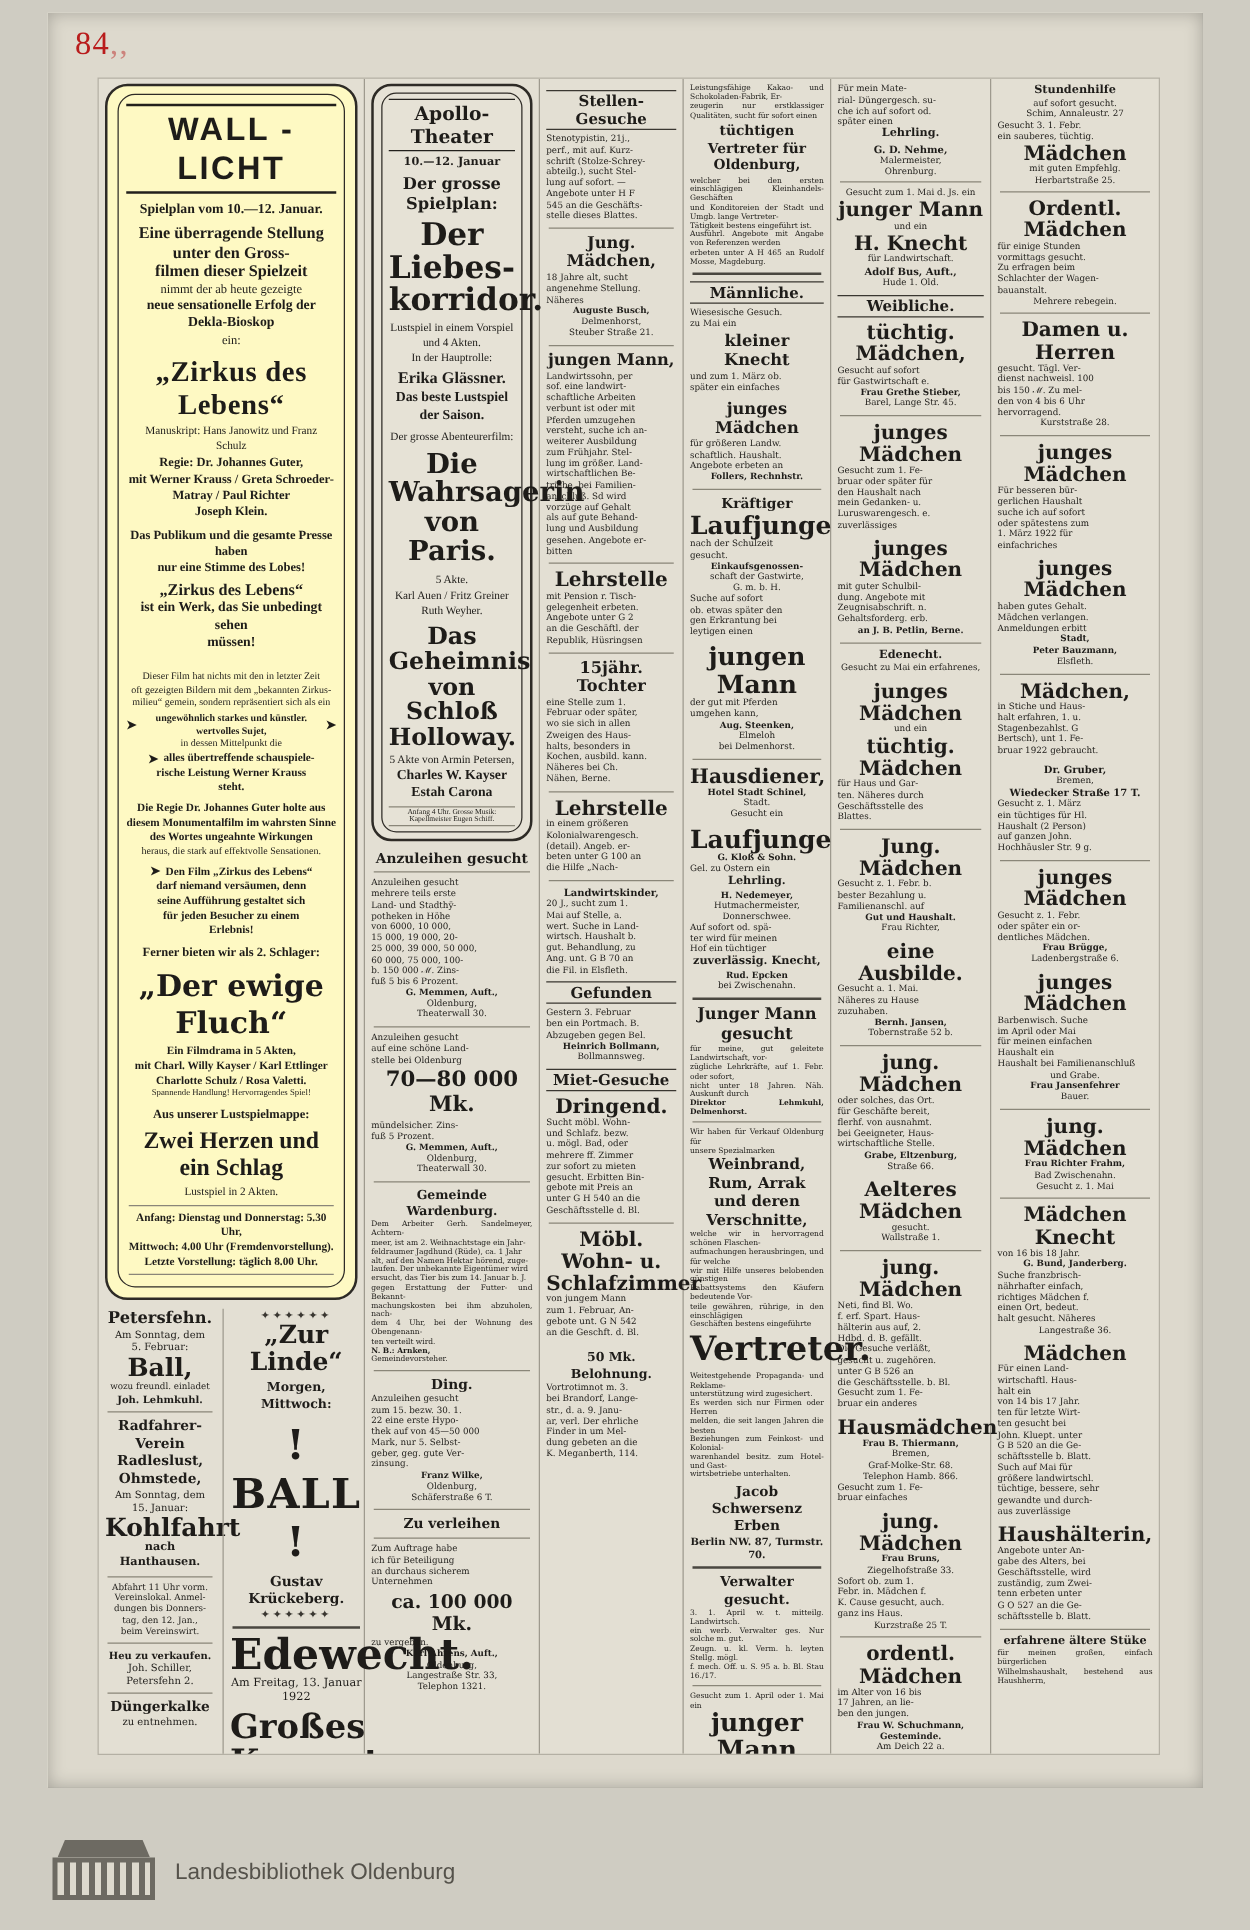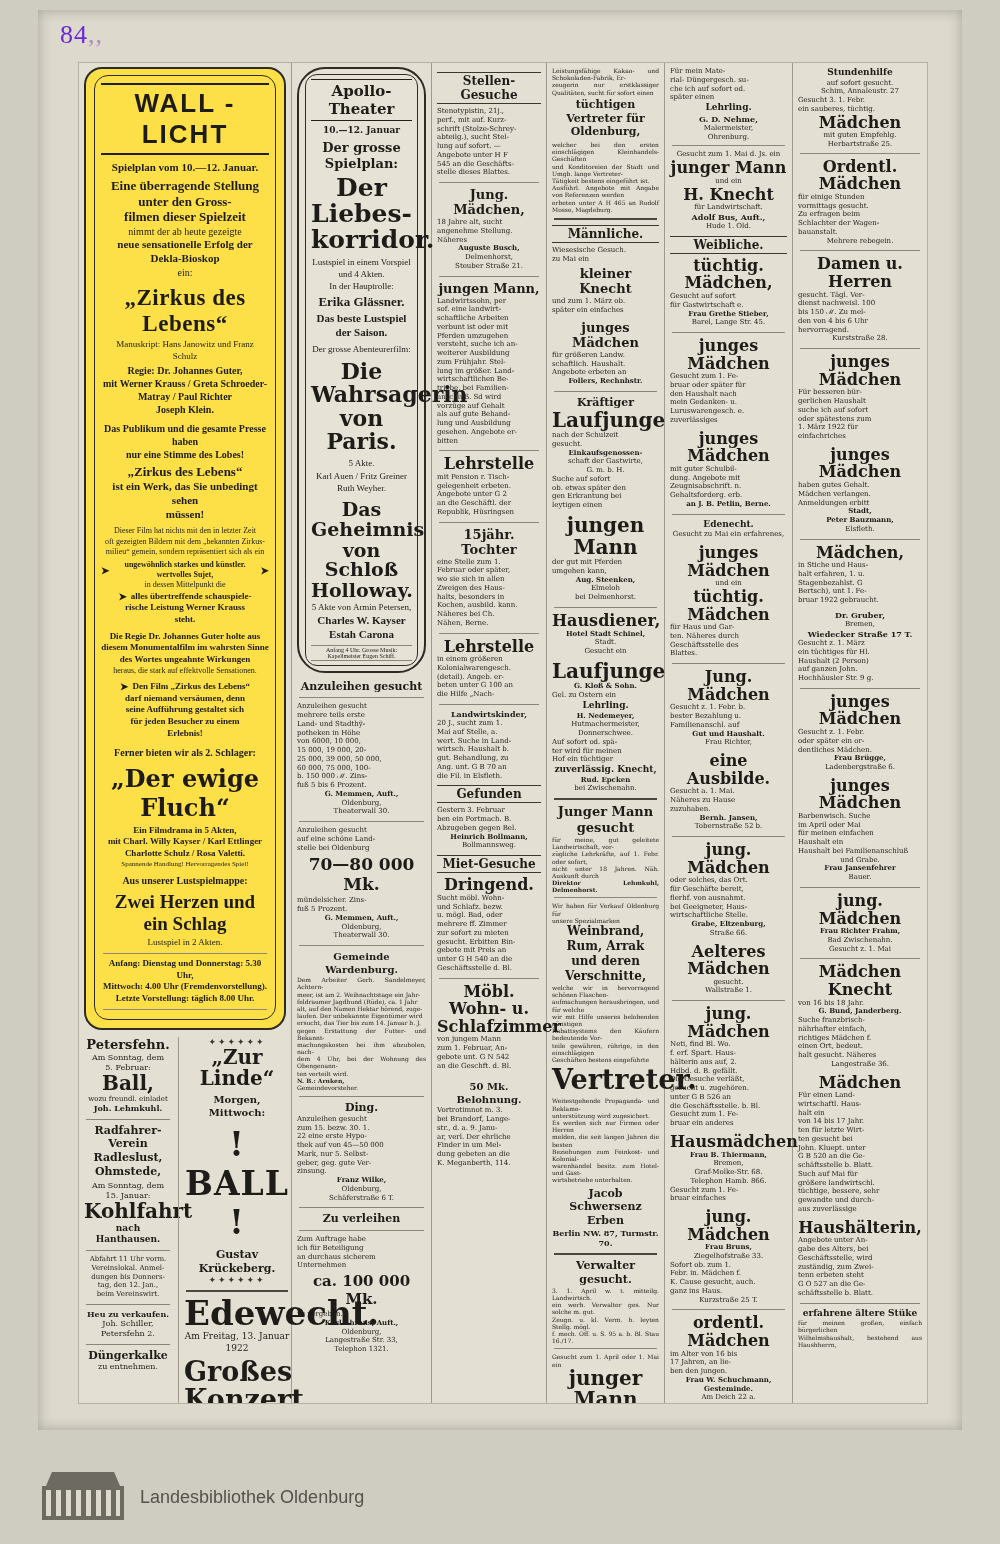--- a/index.html
+++ b/index.html
@@ -13,21 +13,21 @@
     position:relative;width:1000px;height:1544px;
     background:#cfccc2;
   }
   .scan{
     position:absolute;left:38px;top:10px;width:924px;height:1420px;
     background:#ddd9cd;
     box-shadow:0 0 14px rgba(0,0,0,.25) inset;
   }
   .folio{
     position:absolute;left:60px;top:20px;
-    font-size:26px;color:#6d28d9;font-family:"Liberation Serif",serif;
+    font-size:26px;color:#b91c1c;font-family:"Liberation Serif",serif;
     letter-spacing:1px;
   }
   .folio .smudge{opacity:.45;}
   .sheet{
     position:absolute;left:78px;top:62px;width:848px;height:1340px;
     background:#e3dfd3;
     border:1px solid #b4b0a4;
     overflow:hidden;
   }
   .cols{display:flex;height:100%;}
@@ -57,21 +57,21 @@
   .t10{font-size:10px;line-height:1.3;}
   .t11{font-size:11px;line-height:1.25;}
   .t12{font-size:12px;line-height:1.25;}
   .t13{font-size:13px;line-height:1.22;}
   .t15{font-size:15px;line-height:1.2;}
   .t17{font-size:17px;line-height:1.18;}
 
   
   .wallbox{
     border:2px solid #2e2b26;border-radius:18px;
-    padding:6px 8px 8px;position:relative;background:#fde047;
+    padding:6px 8px 8px;position:relative;background:#fef9c3;
   }
   .wallbox .inner{border:1px solid #2e2b26;border-radius:14px;padding:5px 6px;}
   .walltitle{
     text-align:center;font-family:"Liberation Sans",sans-serif;
     font-weight:bold;font-size:26px;letter-spacing:2px;
     border-top:2px solid #22201c;border-bottom:2px solid #22201c;
     padding:3px 0;margin:2px 0 6px;
   }
   .zirkus{
     font-family:"Liberation Serif",serif;font-weight:bold;font-size:23px;
@@ -86,21 +86,21 @@
     text-align:center;margin:4px 0 2px;
   }
   .arrowline{
     display:flex;align-items:center;justify-content:center;gap:4px;
     font-size:9px;font-weight:bold;text-align:center;
   }
   .arrowline .ar{font-size:10px;}
 
   
   .apollobox{
-    border:2px solid #2e2b26;border-radius:28px;padding:5px 6px;background:#e6e2d6;
+    border:2px solid #2e2b26;border-radius:16px;padding:5px 6px;background:#e6e2d6;
   }
   .apollobox .inner{border:1px solid #2e2b26;border-radius:12px;padding:4px 5px;}
   .apollotitle{
     text-align:center;font-family:"DejaVu Serif",serif;font-weight:bold;
     font-size:15px;border-top:1px solid #22201c;border-bottom:1px solid #22201c;
     padding:2px 0;margin-bottom:4px;
   }
   .liebes{
     font-family:"DejaVu Serif",serif;font-weight:bold;font-size:25px;
     text-align:center;line-height:1.04;margin:4px 0;
@@ -189,21 +189,21 @@
             <div class="ctr t10 b">mit Werner Krauss / Greta Schroeder-</div>
             <div class="ctr t10 b">Matray / Paul Richter</div>
             <div class="ctr t10 b">Joseph Klein.</div>
 
             <div class="ctr t10 b" style="margin-top:6px">Das Publikum und die gesamte Presse haben</div>
             <div class="ctr t10 b">nur eine Stimme des Lobes!</div>
             <div class="ctr t13 b" style="margin-top:3px">„Zirkus des Lebens“</div>
             <div class="ctr t11 b">ist ein Werk, das Sie unbedingt sehen</div>
             <div class="ctr t11 b">müssen!</div>
 
-            <div class="ctr t8" style="margin-top:5px">Dieser Film hat nichts mit den in letzter Zeit</div>
+            <div class="ctr t8" style="margin-top:15px">Dieser Film hat nichts mit den in letzter Zeit</div>
             <div class="ctr t8">oft gezeigten Bildern mit dem „bekannten Zirkus-</div>
             <div class="ctr t8">milieu“ gemein, sondern repräsentiert sich als ein</div>
             <div class="arrowline" style="margin-top:3px">
               <span class="ar">➤</span>
               <span class="t8 b">ungewöhnlich starkes und künstler. wertvolles Sujet,</span>
               <span class="ar">➤</span>
             </div>
             <div class="ctr t8">in dessen Mittelpunkt die</div>
             <div class="arrowline">
               <span class="ar">➤</span>
@@ -933,21 +933,21 @@
           <div class="t7 frak">tüchtige, bessere, sehr</div>
           <div class="t7 frak">gewandte und durch-</div>
           <div class="t7 frak">aus zuverlässige</div>
         </div>
         <div class="ad">
           <div class="big4 frak">Haushälterin,</div>
           <div class="t7 frak">Angebote unter An-</div>
           <div class="t7 frak">gabe des Alters, bei</div>
           <div class="t7 frak">Geschäftsstelle, wird</div>
           <div class="t7 frak">zuständig, zum Zwei-</div>
-          <div class="t7 frak">tenn erbeten steht</div>
+          <div class="t7 frak">tenn erbeten unter</div>
           <div class="t7 frak">G O 527 an die Ge-</div>
           <div class="t7 frak">schäftsstelle b. Blatt.</div>
         </div>
         <div class="rule"></div>
         <div class="ad">
           <div class="t9 frak b ctr">erfahrene ältere Stüke</div>
           <div class="mini frak">für meinen großen, einfach bürgerlichen</div>
           <div class="mini frak">Wilhelmshaushalt, bestehend aus Haushherrn,</div>
 
         </div>

